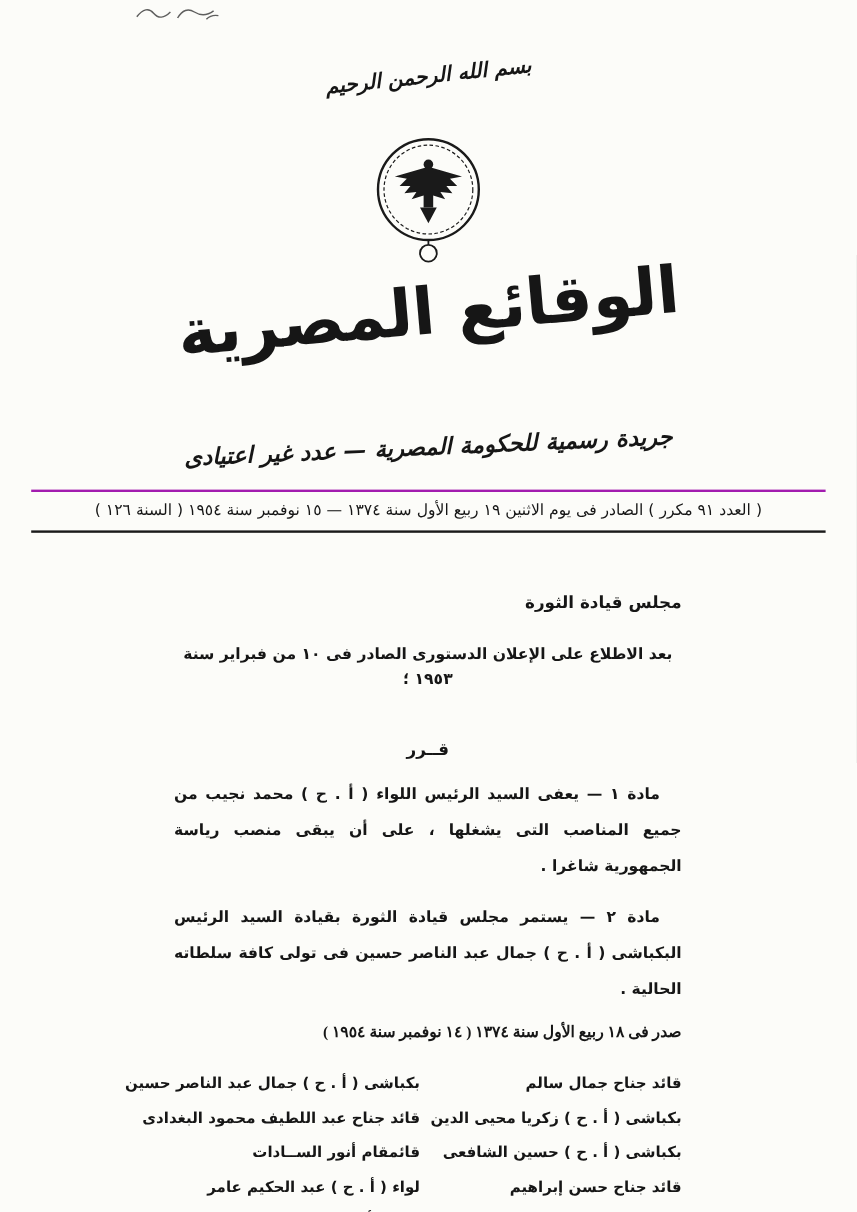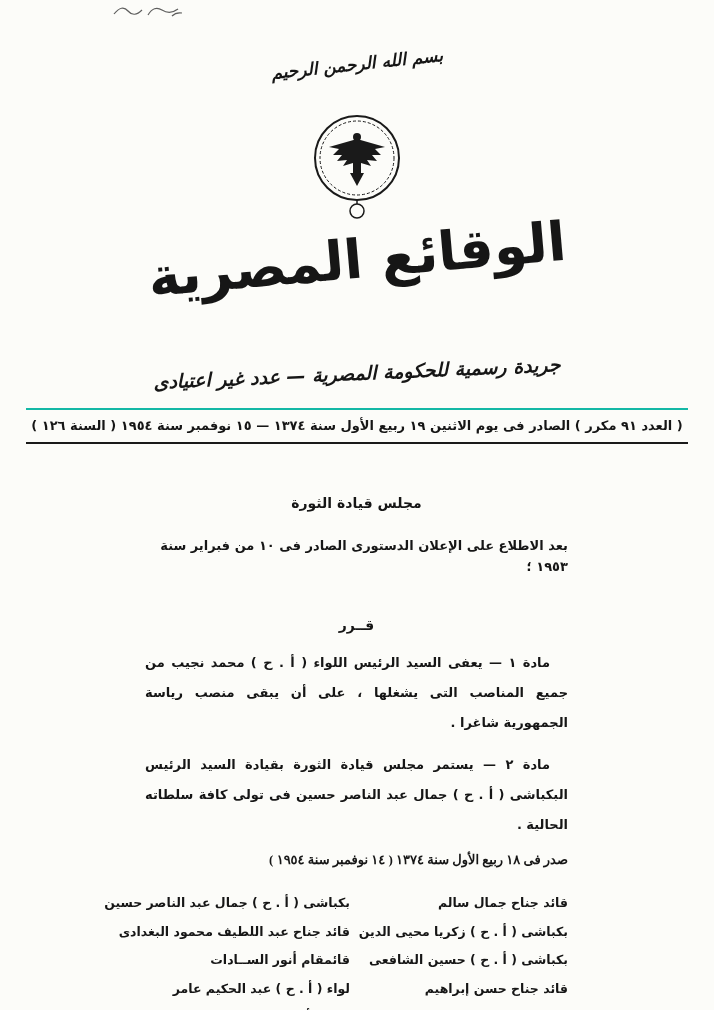--- a/index.html
+++ b/index.html
@@ -26,30 +26,30 @@
     text-align: center; font-size: 54px; font-weight: bold;
     transform: rotate(-5deg); direction: rtl; letter-spacing: 1px;
   }
   .subtitle {
     position: absolute; top: 362px; left: 0; width: 100%;
     text-align: center; font-size: 19px; font-weight: bold; font-style: italic;
     transform: rotate(-2.5deg); direction: rtl;
   }
   .issue-bar {
     position: absolute; top: 408px; left: 26px; right: 26px;
-    border-top: 2px solid #14b8a6; border-bottom: 2px solid #1a1a1a;
+    border-top: 2px solid #a21caf; border-bottom: 2px solid #1a1a1a;
     padding: 8px 2px 9px; text-align: center;
-    font-size: 13px; font-weight: bold; direction: rtl;
+    font-size: 13px; font-weight: normal; direction: rtl;
   }
   .decree-body {
     position: absolute; top: 492px; left: 145px; width: 423px;
     direction: rtl; font-size: 13px; font-weight: bold; line-height: 1.6;
   }
-  .heading   { font-size: 14px; text-align: center; }
-  .preamble  { margin-top: 22px; text-align: right; }
+  .heading   { font-size: 14px; text-align: right; }
+  .preamble  { margin-top: 22px; text-align: center; }
   .qarrara   { margin-top: 36px; text-align: center; font-size: 14px; letter-spacing: 3px; }
   .article   { margin-top: 12px; line-height: 30px; text-align: justify; text-indent: 18px; }
   .issued    { margin-top: 10px; margin-left: 110px; text-align: right; font-size: 13px; font-family: Liberation Serif, serif; }
   .sigs      { margin-top: 18px; display: flex; justify-content: space-between; }
   .sig-col   { width: 205px; text-align: right; line-height: 28.5px; font-size: 12.5px; }
   .sig       { white-space: nowrap; }
 </style>
 </head>
 <body>
 

